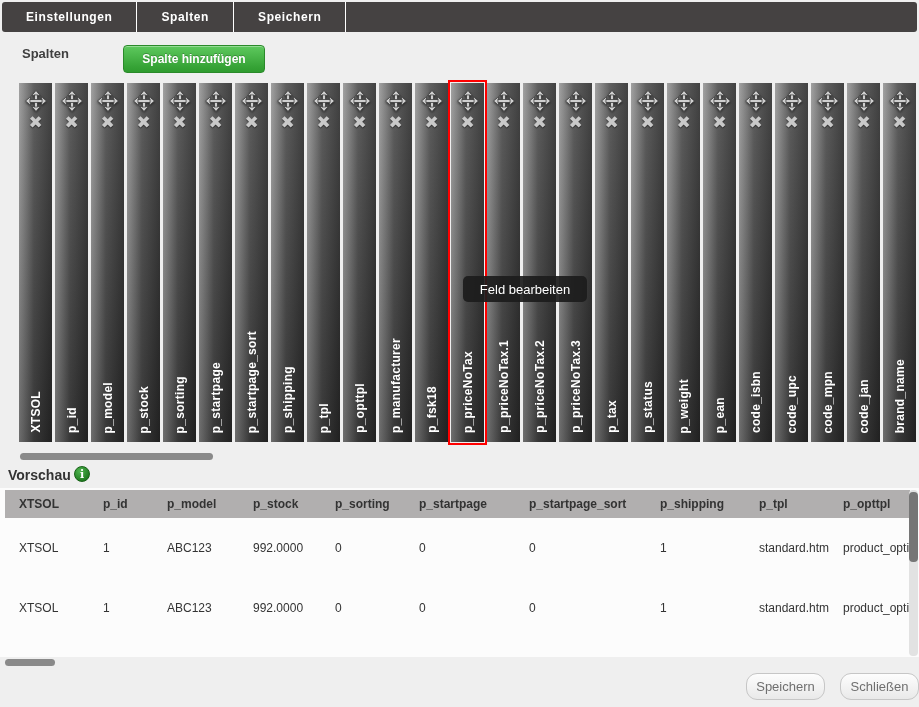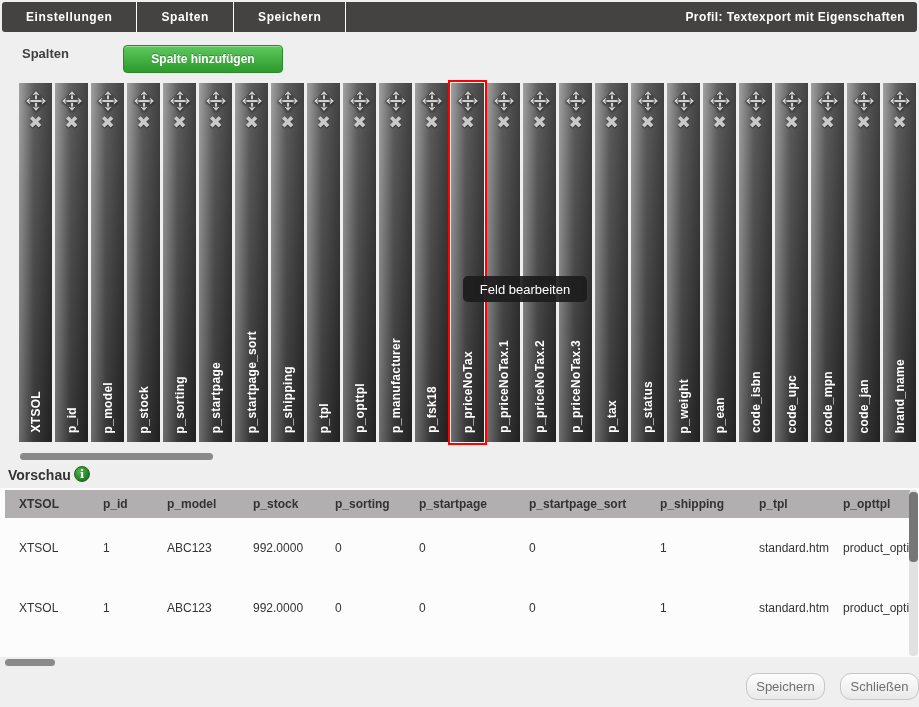--- a/index.html
+++ b/index.html
@@ -10,21 +10,21 @@
   .menubar { position:absolute; left:2px; top:2px; right:2px; height:30px;
     background:#454242; border-radius:3px; display:flex; align-items:stretch; }
   .menu-tab { color:#fff; font-size:12px; font-weight:bold; letter-spacing:.6px;
     display:flex; align-items:center; padding:0 24px; border-right:1px solid #fff; cursor:pointer; }
   .menu-spacer { flex:1; }
   .profile-label { color:#fff; font-size:12px; font-weight:bold; letter-spacing:.4px;
     display:flex; align-items:center; padding-right:12px; }
 
   
   .section-title { position:absolute; left:22px; top:46px; font-size:13px; font-weight:bold; color:#3f3f3f; }
-  .add-col-btn { position:absolute; left:123px; top:45px; width:160px; height:28px;
+  .add-col-btn { position:absolute; left:123px; top:45px; width:142px; height:28px;
     background:linear-gradient(to bottom,#5ec95e,#36a336 80%,#2f9b2f);
     border:1px solid #2a8a2a; border-radius:4px; color:#fff; font-weight:bold; font-size:12px;
     font-family:"Liberation Sans",sans-serif; text-shadow:0 -1px 0 rgba(0,0,0,.25); cursor:pointer;
     box-shadow:inset 0 1px 0 rgba(255,255,255,.35); }
 
   
   .columns-area { position:absolute; left:19px; top:83px; height:359px; display:flex; gap:3px; }
   .dnd-col { position:relative; width:33px; height:359px; flex:none; cursor:move;
     background:linear-gradient(to bottom, rgba(255,255,255,.10), rgba(0,0,0,.28)),
                linear-gradient(to right, #979797, #4d4d4d 45%, #2d2d2d 100%); }
@@ -71,21 +71,20 @@
   .btn-close { left:840px; width:79px; }
 </style>
 </head>
 <body>
 
 <div class="menubar">
   <div class="menu-tab">Einstellungen</div>
   <div class="menu-tab">Spalten</div>
   <div class="menu-tab">Speichern</div>
   <div class="menu-spacer"></div>
-  <div class="profile-label">Profil: Textexport mit Eigenschaften</div>
 </div>
 
 <div class="section-title">Spalten</div>
 <button class="add-col-btn">Spalte hinzufügen</button>
 
 <div class="columns-area" id="columns-area">
     <div class="dnd-col">
     <div class="col-icons">
       <span class="move-icon">
         <svg width="22" height="22" viewBox="0 0 20 20" aria-hidden="true">

